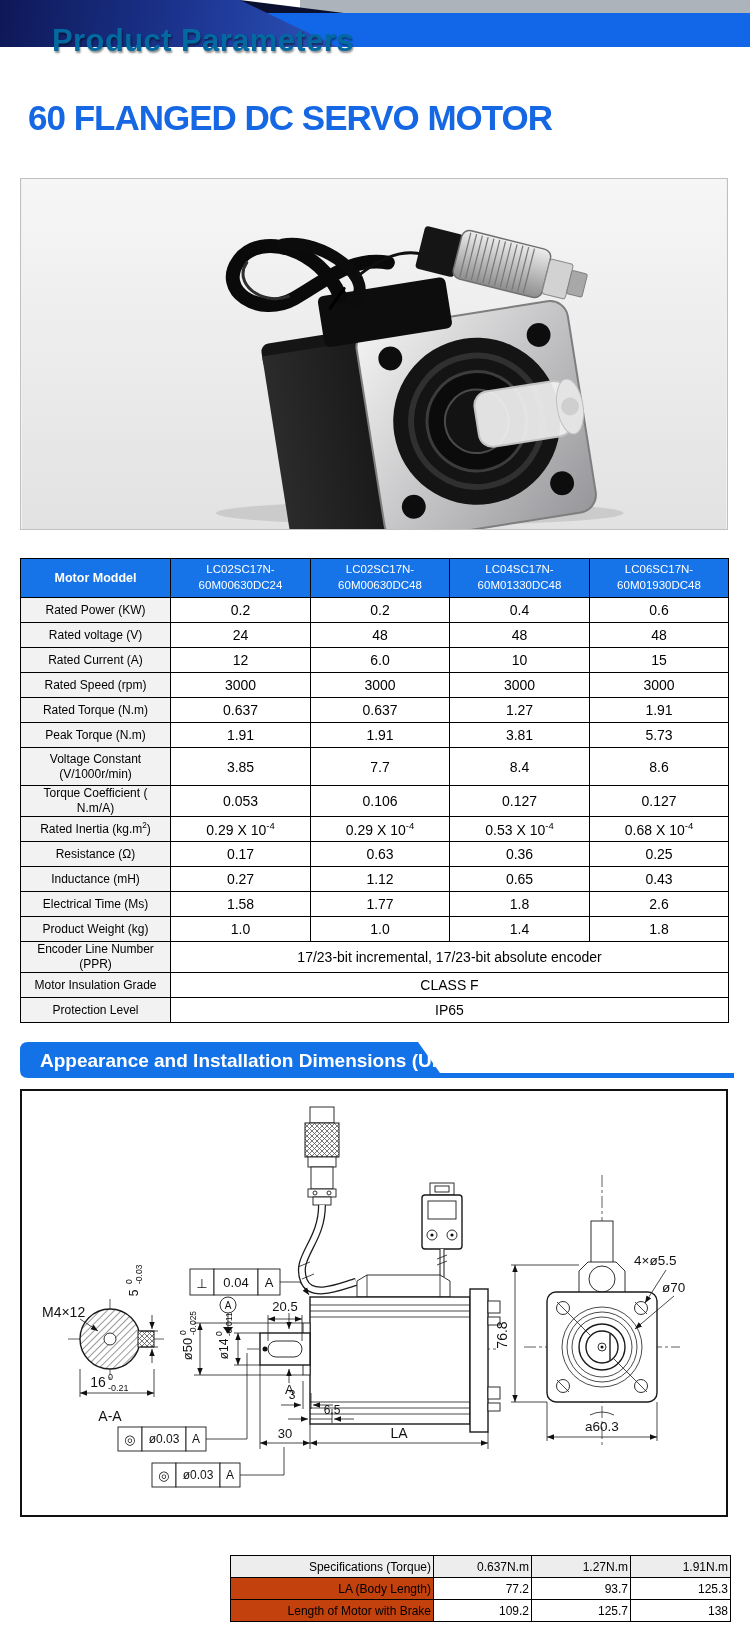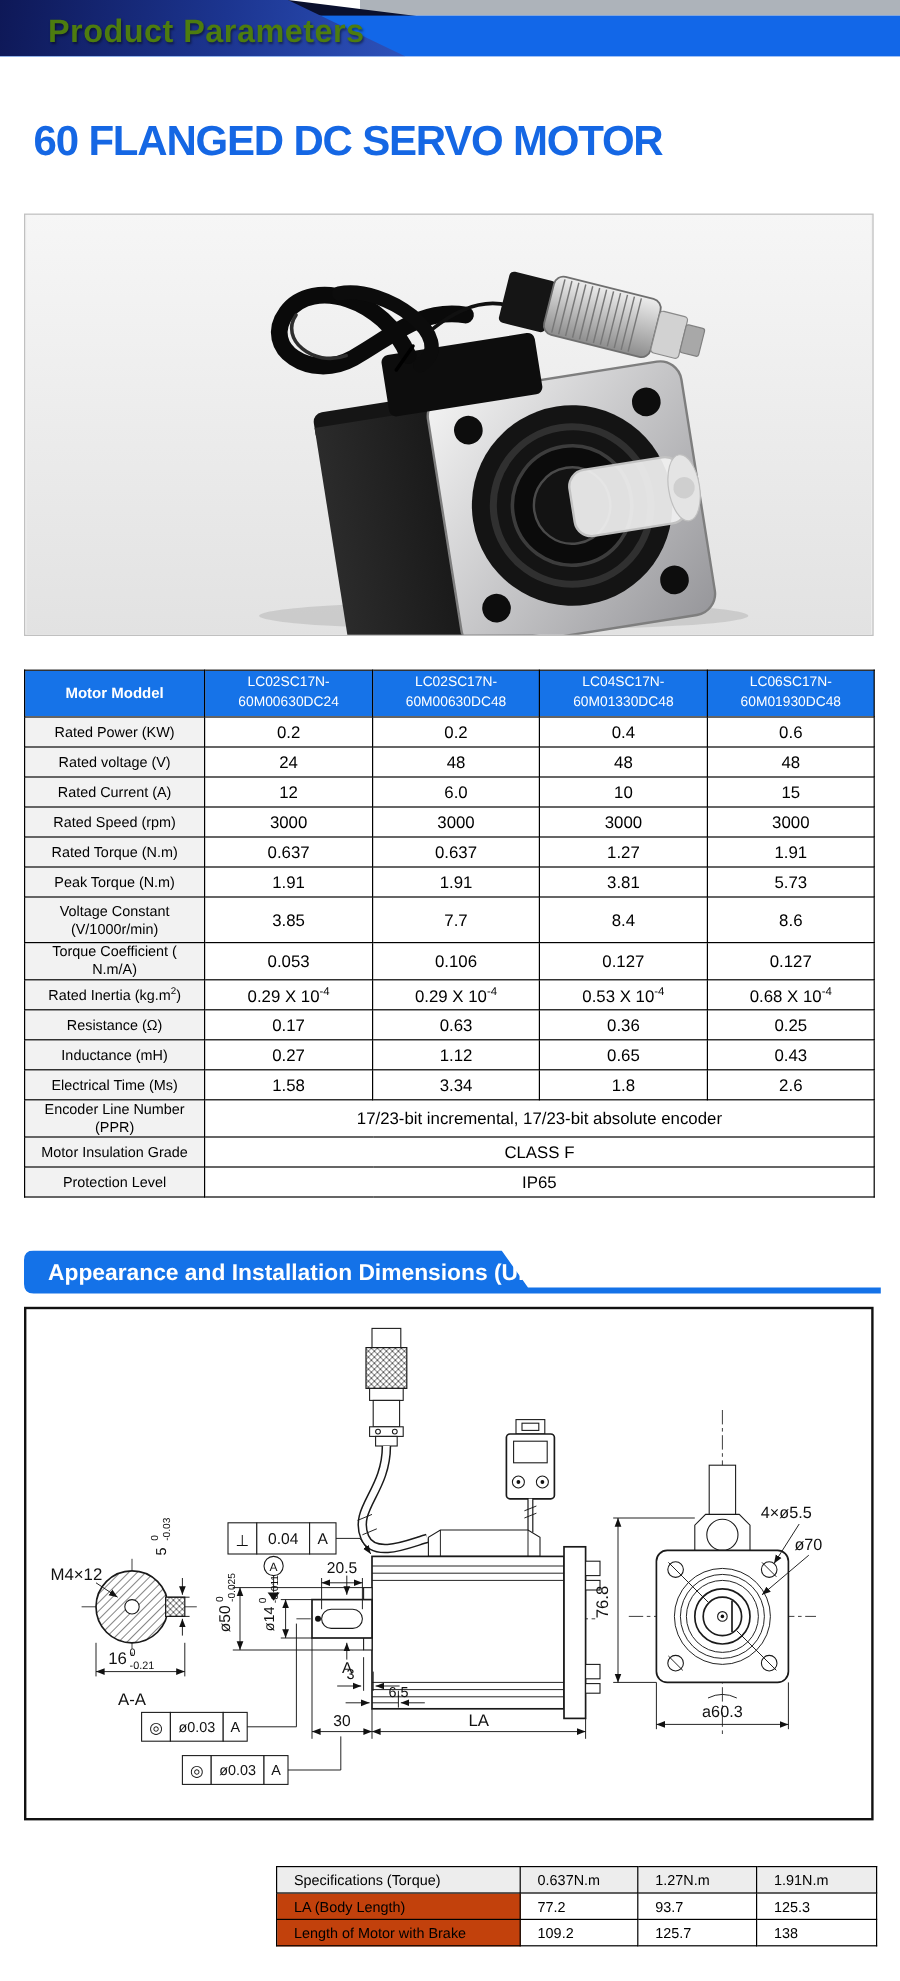--- a/index.html
+++ b/index.html
@@ -9,21 +9,21 @@
   }
   
   .hdr{position:absolute;top:0;left:0;width:750px;height:47px;}
   .hdr-gray{position:absolute;left:300px;right:0;top:0;height:13px;background:#adb3ba;}
   .hdr-fold{position:absolute;left:240px;top:0;width:112px;height:14px;background:#0a102e;
             clip-path:polygon(0 0,100% 100%,0 100%);}
   .hdr-blue{position:absolute;left:0;right:0;top:13px;height:34px;background:#1267e8;}
   .hdr-ribbon{position:absolute;left:0;top:0;width:338px;height:47px;
               background:linear-gradient(100deg,#0e1857 0%,#1c3590 55%,#2d52bb 100%);
               clip-path:polygon(0 0,71% 0,100% 100%,0 100%);}
-  .hdr-title{position:absolute;left:36px;top:7px;margin:4px;color:#4d7c0f;font-size:27px;
+  .hdr-title{position:absolute;left:36px;top:7px;margin:16px;color:#0369a1;font-size:31px;
              font-weight:bold;letter-spacing:.4px;text-shadow:1px 2px 2px rgba(0,0,0,.45);}
   
   .page-title{position:absolute;left:28px;top:100px;width:710px;margin:0;
               font-size:35px;font-weight:bold;letter-spacing:-1px;color:#1567e4;line-height:1.05;}
   
   .photo{position:absolute;left:20px;top:178px;width:708px;height:352px;box-sizing:border-box;
          border:1px solid #c0c0c0;background:#f0f0f0;}
   .photo svg{display:block;width:100%;height:100%;}
   
   table{border-collapse:collapse;table-layout:fixed;}
@@ -47,21 +47,21 @@
   .draw text{fill:#111;font-family:"Liberation Sans",sans-serif;}
   .ln{stroke:#1a1a1a;stroke-width:1.4;fill:none;}
   .fw{fill:#fff;stroke:#1a1a1a;stroke-width:1.4;}
   .fw2{fill:#fff;stroke:#1a1a1a;stroke-width:.9;}
   .tn{stroke:#1a1a1a;stroke-width:.8;fill:none;}
   .cl{stroke:#1a1a1a;stroke-width:.7;stroke-dasharray:12 3 3 3;fill:none;}
   .dm{stroke:#1a1a1a;stroke-width:.8;fill:none;marker-start:url(#ar);marker-end:url(#ar);}
   .dm1{stroke:#1a1a1a;stroke-width:.8;fill:none;marker-end:url(#ar);}
   
   .dimt{position:absolute;left:230px;top:1555px;width:500px;font-size:12px;}
-  .dimt th,.dimt td{border:1px solid #000;text-align:left;vertical-align:middle;height:21px;padding:0 14px;margin-left:17px;}
+  .dimt th,.dimt td{border:1px solid #000;text-align:right;vertical-align:middle;height:21px;padding:0 2px;margin-left:17px;}
   .dimt thead th{background:#ededed;font-weight:400;}
   .dimt th.rowlabel{background:#c2410c;font-weight:400;}
 </style>
 </head>
 <body>
 
 <div class="hdr">
   <div class="hdr-gray"></div>
   <div class="hdr-fold"></div>
   <div class="hdr-blue"></div>
@@ -236,23 +236,30 @@
       <tr>
         <th class="rowlabel">Inductance (mH)</th>
         <td class="val">0.27</td>
         <td class="val">1.12</td>
         <td class="val">0.65</td>
         <td class="val">0.43</td>
       </tr>
       <tr>
         <th class="rowlabel">Electrical Time (Ms)</th>
         <td class="val">1.58</td>
-        <td class="val">3.34</td>
+        <td class="val">1.77</td>
         <td class="val">1.8</td>
         <td class="val">2.6</td>
+      </tr>
+      <tr>
+        <th class="rowlabel">Product Weight (kg)</th>
+        <td class="val">1.0</td>
+        <td class="val">1.0</td>
+        <td class="val">1.4</td>
+        <td class="val">1.8</td>
       </tr>
       <tr>
         <th class="rowlabel">Encoder Line Number (PPR)</th>
         <td class="val" colspan="4">17/23-bit incremental, 17/23-bit absolute encoder</td>
       </tr>
       <tr>
         <th class="rowlabel">Motor Insulation Grade</th>
         <td class="val" colspan="4">CLASS F</td>
       </tr>
       <tr>

